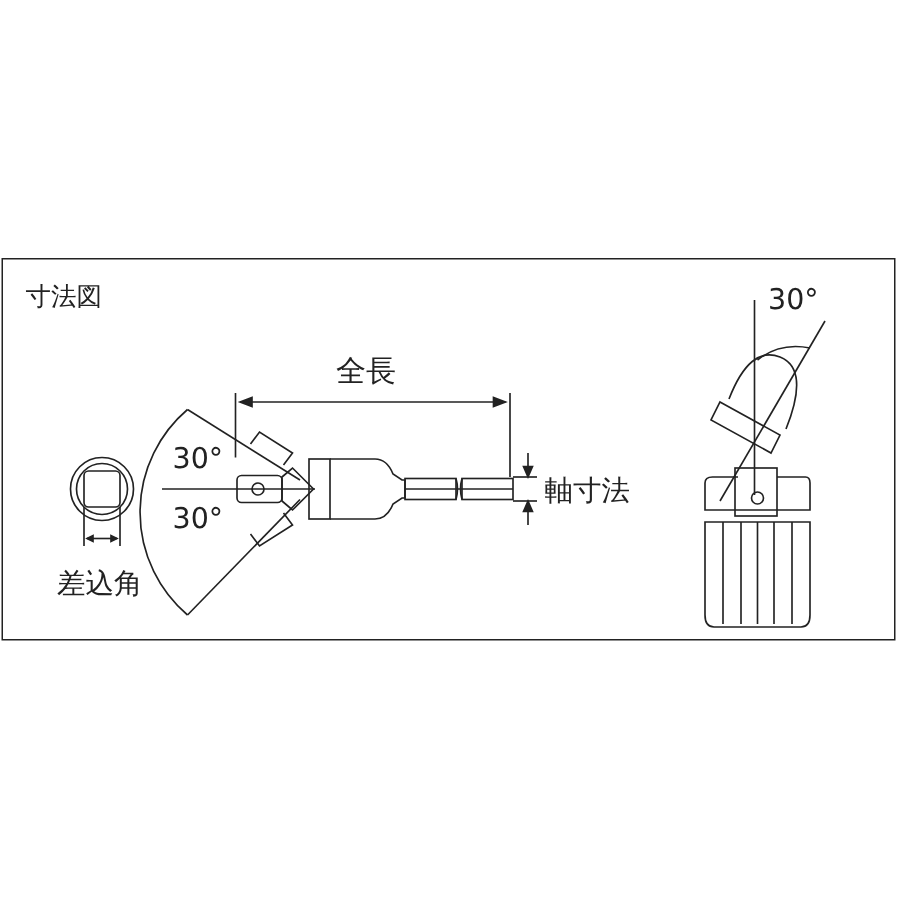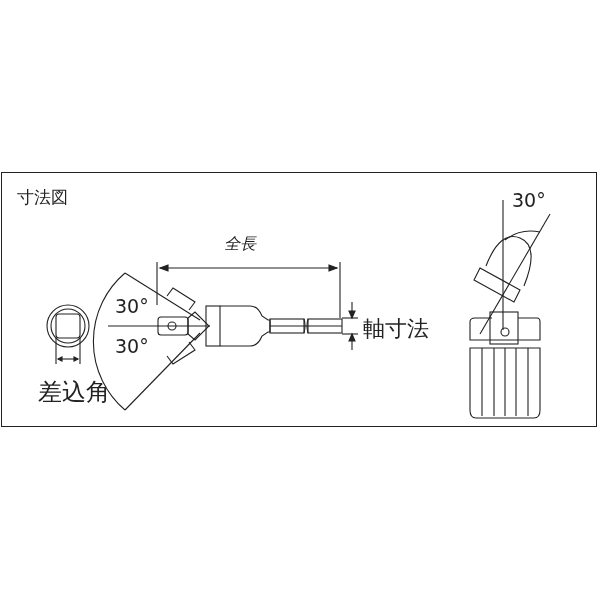--- a/index.html
+++ b/index.html
@@ -7,23 +7,23 @@
   .frame { position:absolute; left:1px; top:172px; width:596px; height:255px; border:1.5px solid #222; box-sizing:border-box; }
   svg { position:absolute; left:0; top:0; }
   .lbl { position:absolute; color:#222; white-space:nowrap; font-family:"DejaVu Sans", sans-serif; }
 </style>
 </head>
 <body>
 
 <div class="frame"></div>
 
 <div class="lbl" style="left:17px;top:186px;font-size:17px;">寸法図</div>
-<div class="lbl" style="left:224px;top:234px;font-size:16px;font-style:italic;">全長</div>
-<div class="lbl" style="left:363px;top:314px;font-size:22px;">軸寸法</div>
-<div class="lbl" style="left:38px;top:376px;font-size:24px;">差込角</div>
+<div class="lbl" style="left:224px;top:234px;font-size:20px;">全長</div>
+<div class="lbl" style="left:363px;top:314px;font-size:19px;">軸寸法</div>
+<div class="lbl" style="left:38px;top:376px;font-size:19px;">差込角</div>
 <div class="lbl" style="left:115px;top:295px;font-size:19px;">30°</div>
 <div class="lbl" style="left:115px;top:335px;font-size:19px;">30°</div>
 <div class="lbl" style="left:512px;top:189px;font-size:19px;">30°</div>
 
 <svg width="600" height="600" stroke="#222" fill="none" stroke-width="1.1">
 
   <g>
     <circle cx="68" cy="326" r="21"></circle>
     <circle cx="68" cy="326" r="17"></circle>
     <rect x="56" y="314" width="24" height="24" rx="3"></rect>

